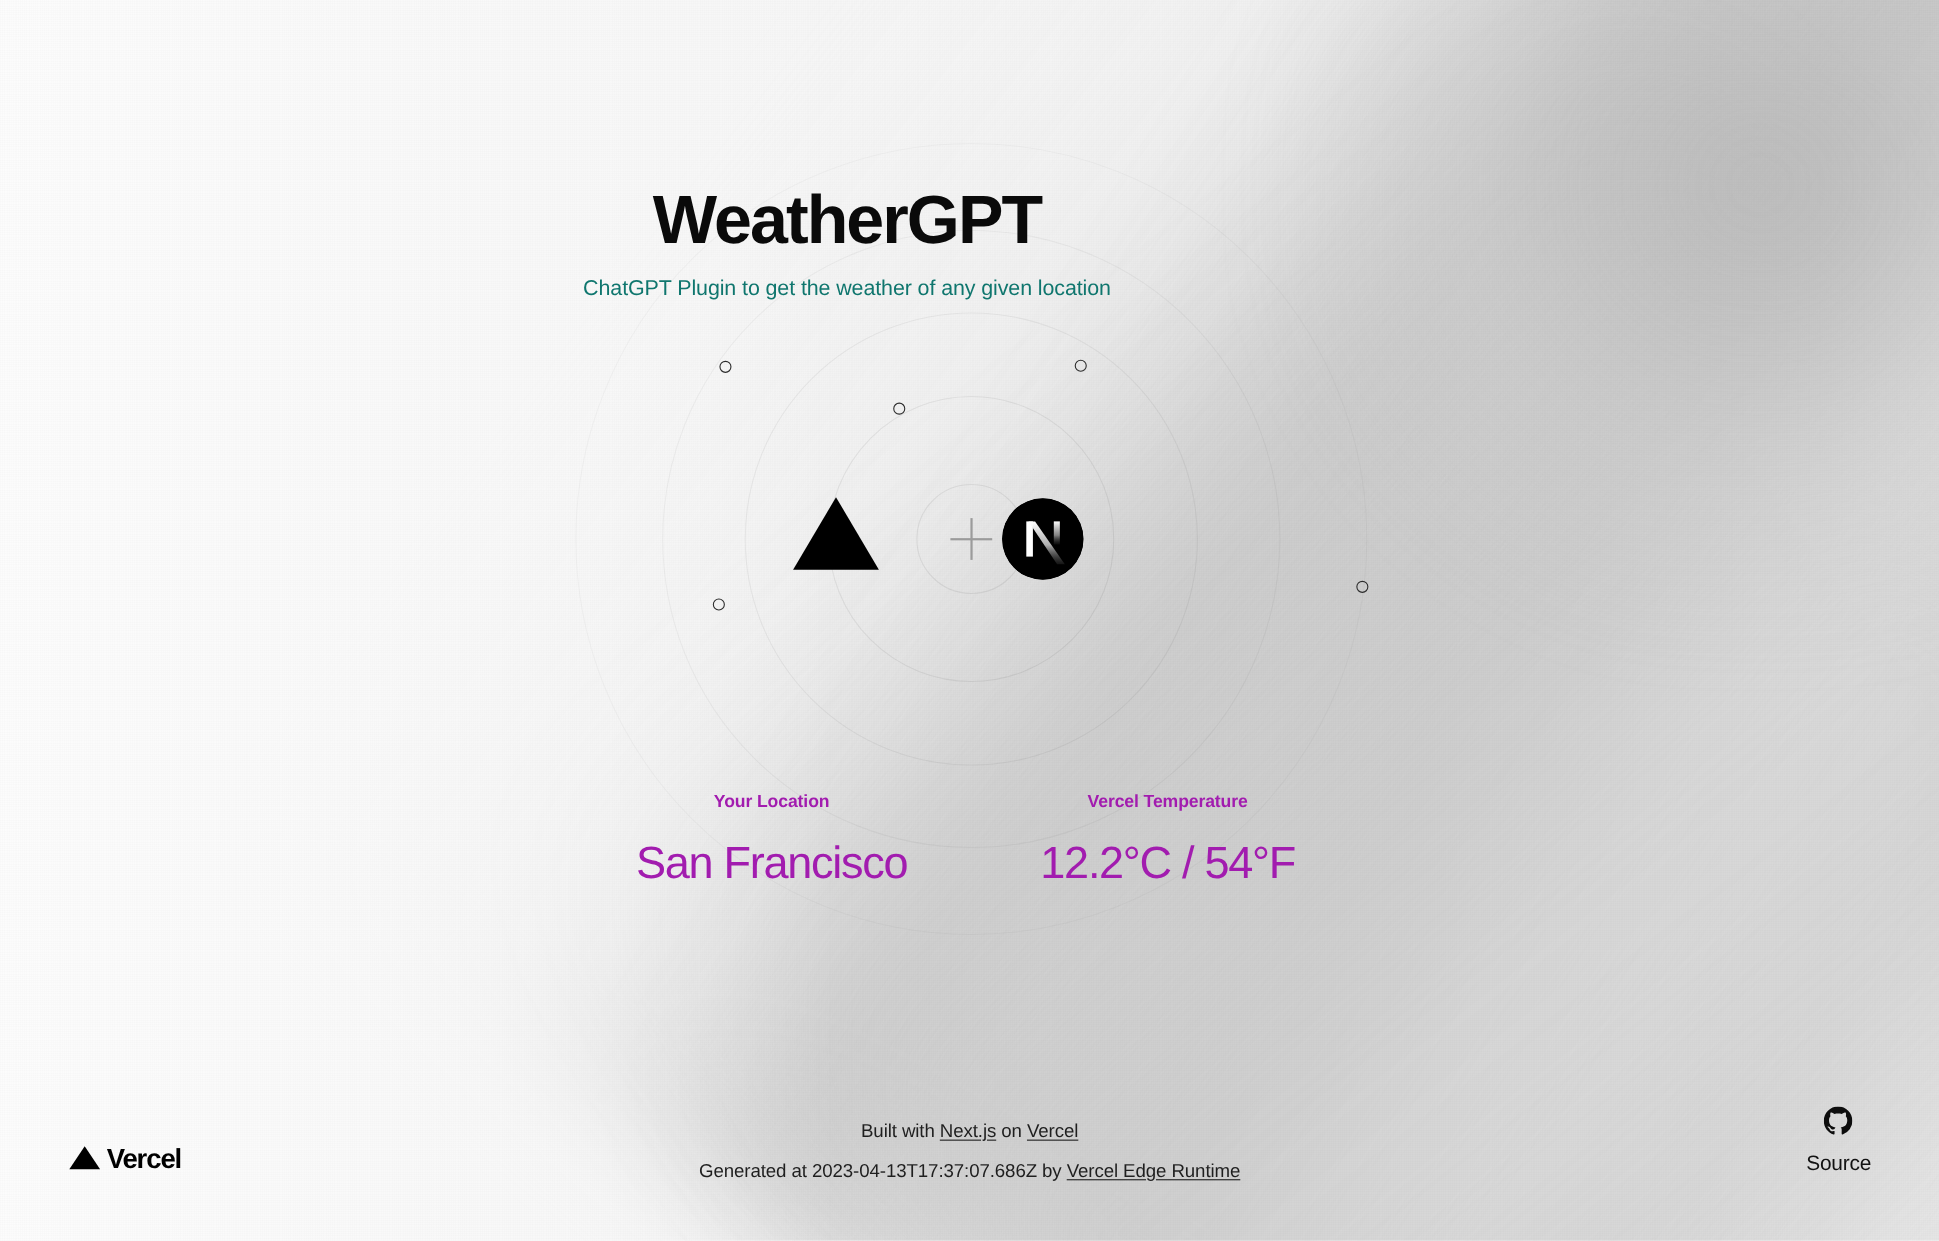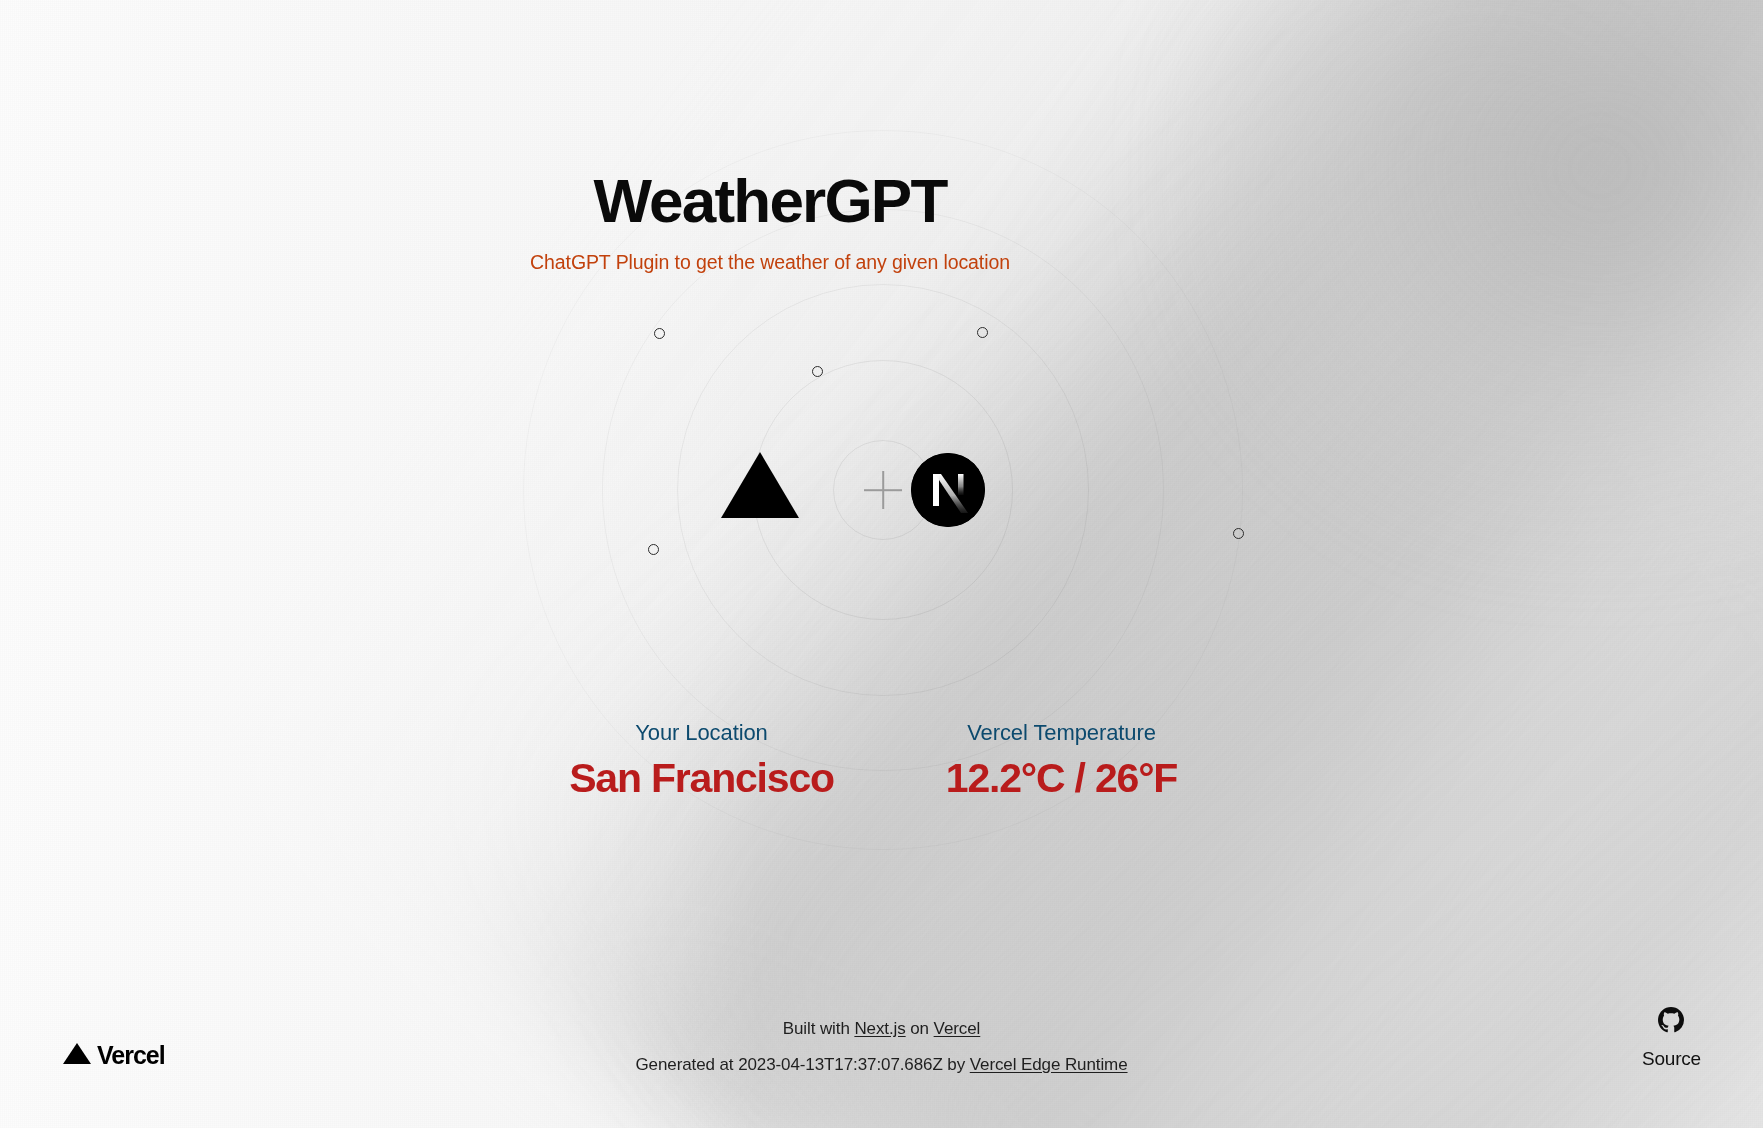--- a/index.html
+++ b/index.html
@@ -110,21 +110,21 @@
     font-weight: 700;
     letter-spacing: -1.8px;
     line-height: 1.05;
     margin: 0;
     color: #0a0a0a;
   }
   #page-subtitle {
     margin: 18px 0 0 0;
     font-size: 19.5px;
     font-weight: 400;
-    color: #c2410c;
+    color: #0f766e;
     letter-spacing: -0.1px;
   }
 
   
   #orbit-graphic {
     position: absolute;
     left: 883px;
     top: 490px;
     width: 0;
     height: 0;
@@ -209,31 +209,31 @@
     display: flex;
     justify-content: center;
     gap: 0px;
     z-index: 5;
   }
   .stat-block {
     width: 360px;
     text-align: center;
   }
   .stat-label {
-    font-size: 22px;
-    font-weight: 400;
-    color: #0c4a6e;
+    font-size: 16px;
+    font-weight: 700;
+    color: #a21caf;
     letter-spacing: -0.1px;
     line-height: 1;
   }
   .stat-value {
-    margin-top: 12px;
+    margin-top: 24px;
     font-size: 41px;
-    font-weight: 700;
-    color: #b91c1c;
+    font-weight: 400;
+    color: #a21caf;
     letter-spacing: -1.2px;
     line-height: 1.1;
     white-space: nowrap;
   }
 
   
   #footer-center {
     position: absolute;
     bottom: 55px;
     left: 0;
@@ -350,21 +350,21 @@
   </div>
 </div>
 
 <div id="stats-row">
   <div class="stat-block">
     <div class="stat-label">Your Location</div>
     <div class="stat-value">San Francisco</div>
   </div>
   <div class="stat-block">
     <div class="stat-label">Vercel Temperature</div>
-    <div class="stat-value">12.2°C / 26°F</div>
+    <div class="stat-value">12.2°C / 54°F</div>
   </div>
 </div>
 
 <div id="footer-center">
   <div class="footer-line" id="footer-line-built"><span>Built with </span><a class="footer-link">Next.js</a><span> on </span><a class="footer-link">Vercel</a></div>
 
   <div class="footer-line" id="footer-line-generated"><span>Generated at </span><span>2023-04-13T17:37:07.686Z</span><span> by </span><a class="footer-link">Vercel Edge Runtime</a></div>
 </div>
 
 <div id="vercel-logo-footer">

